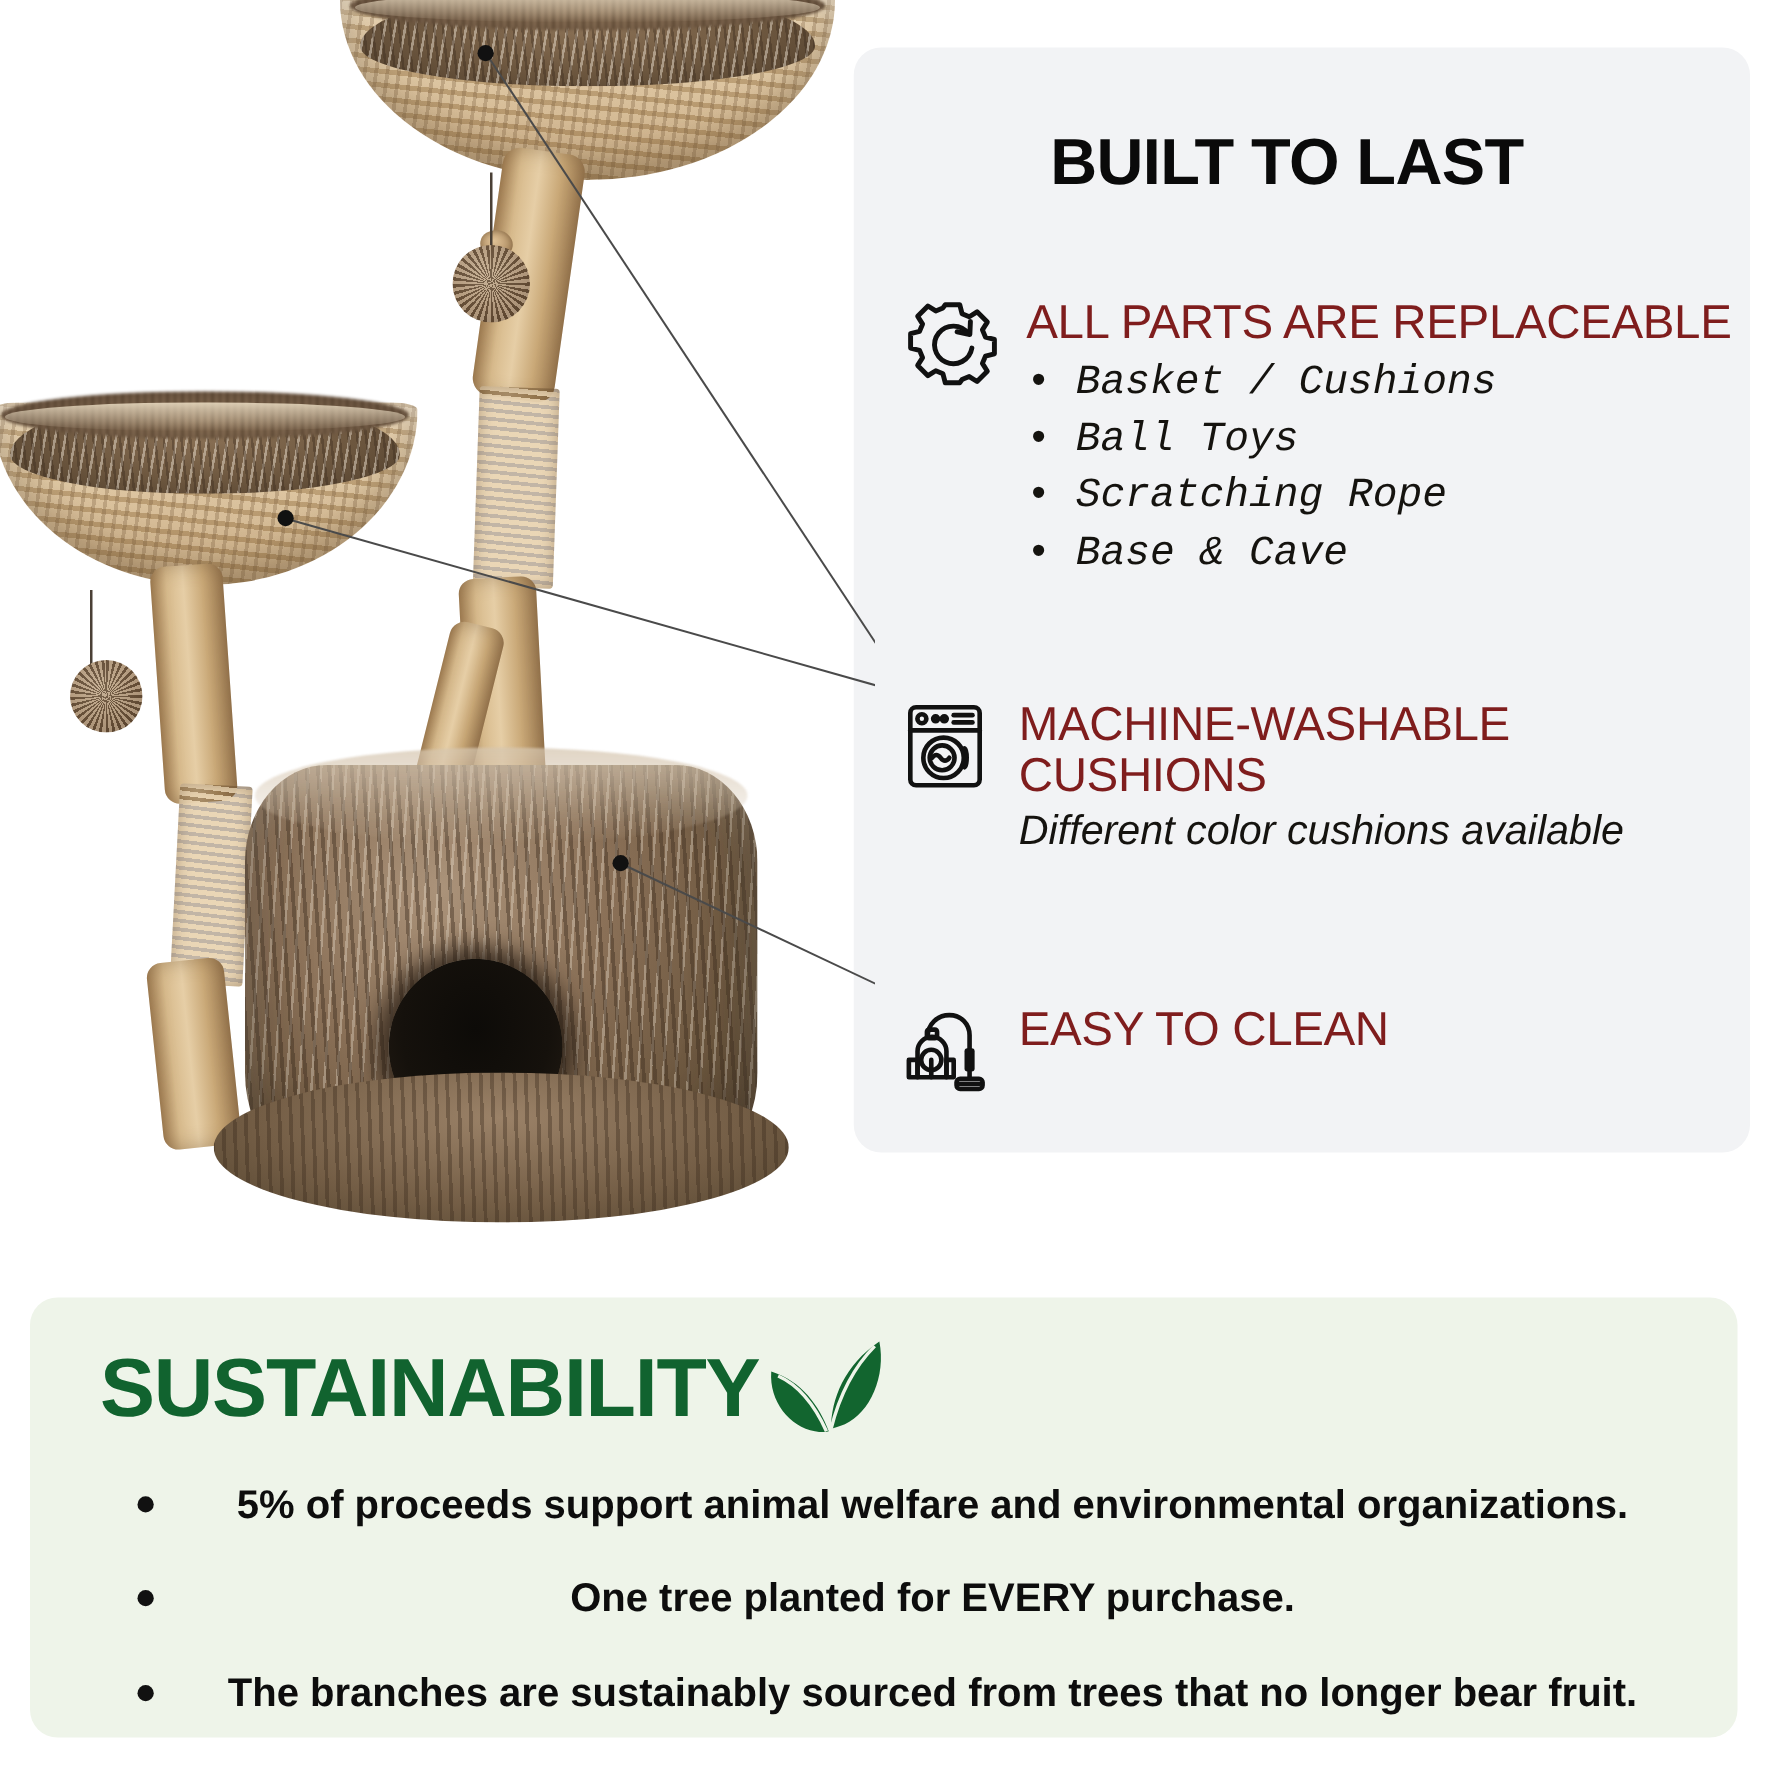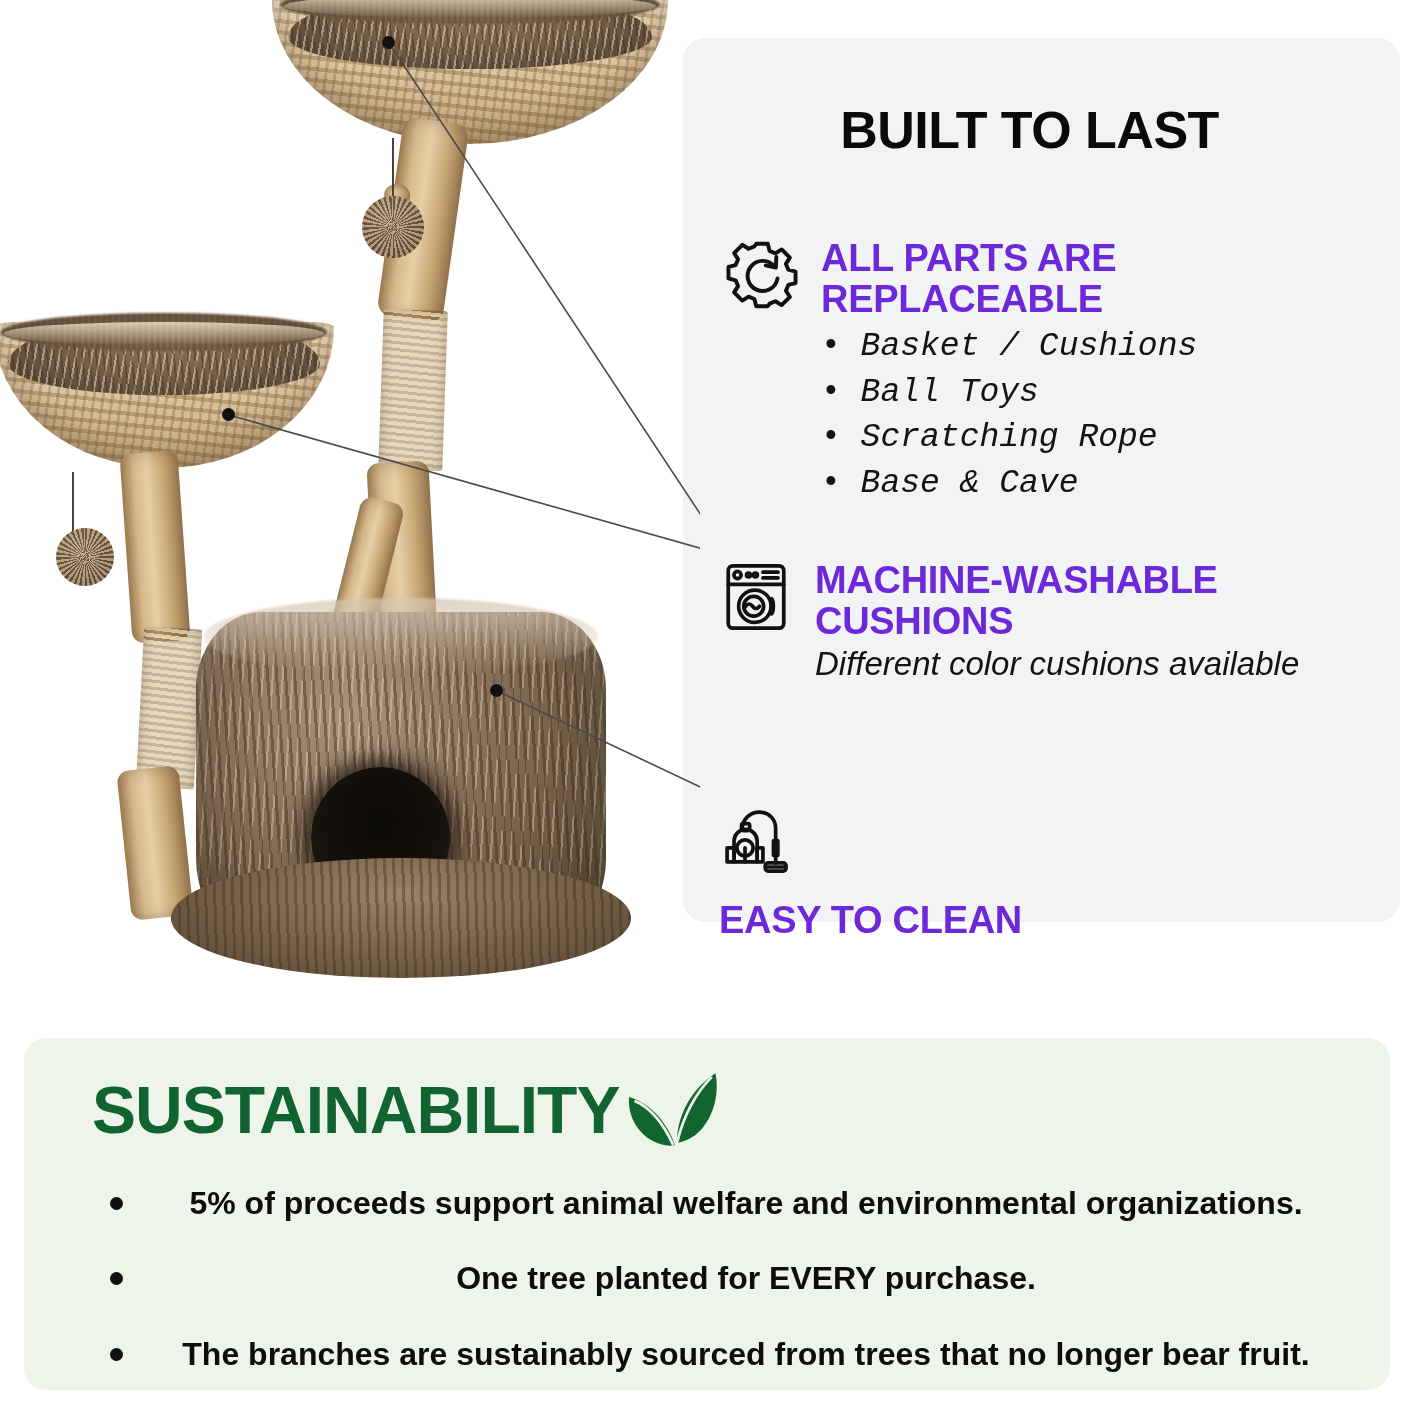--- a/index.html
+++ b/index.html
@@ -116,42 +116,42 @@
     background:#f2f3f5;border-radius:22px;
   }
   .built-title{
     position:absolute;left:0;right:24px;top:62px;
     text-align:center;
     font-size:52px;font-weight:bold;color:#0a0a0a;letter-spacing:-.5px;
   }
   .feature{position:absolute;display:flex;gap:22px;align-items:flex-start;}
   .f1{left:42px;top:200px;}
   .f2{left:36px;top:522px;}
-  .f3{left:36px;top:766px;flex-direction:column;}
+  .f3{left:36px;top:766px;}
   .ficon{flex:0 0 auto;width:74px;height:74px;}
   .ficon svg{display:block;width:74px;height:74px;}
   .fhead{
-    font-size:38px;font-weight:bold;color:#6d28d9;line-height:1.08;
+    font-size:38px;font-weight:normal;color:#7f1d1d;line-height:1.08;
     letter-spacing:-.3px;white-space:pre-line;
   }
   .fsub{
     font-size:33px;font-style:italic;color:#15130f;line-height:1.22;margin-top:2px;
   }
   .flist{margin:4px 0 0 0;padding:0;list-style:none;font-family:Liberation Mono, monospace;}
   .flist li{
     font-size:33px;font-style:italic;color:#15130f;line-height:1.38;white-space:nowrap;
   }
   .flist li::before{content:"• ";font-style:normal;}
 
   
   .panel-sus{
     position:absolute;left:24px;top:1038px;width:1366px;height:352px;
     background:#eef4e9;border-radius:22px;
   }
-  .sus-head{position:absolute;left:68px;top:26px;display:flex;align-items:center;gap:0;}
+  .sus-head{position:absolute;left:56px;top:26px;display:flex;align-items:center;gap:0;}
   .sus-title{font-size:66px;font-weight:bold;color:#11632f;letter-spacing:-1px;}
   .leaf-icon{width:112px;height:92px;}
   .sus-list{position:absolute;left:70px;top:146px;right:40px;margin:0;padding:0;list-style:none;text-align:center;}
   .sus-list li{
     position:relative;padding-left:48px;margin-bottom:37px;
     font-size:32px;font-weight:bold;color:#0d0d0d;line-height:1.2;
   }
   .sus-list li::before{
     content:"";position:absolute;left:16px;top:13px;
     width:13px;height:13px;border-radius:50%;background:#111;

